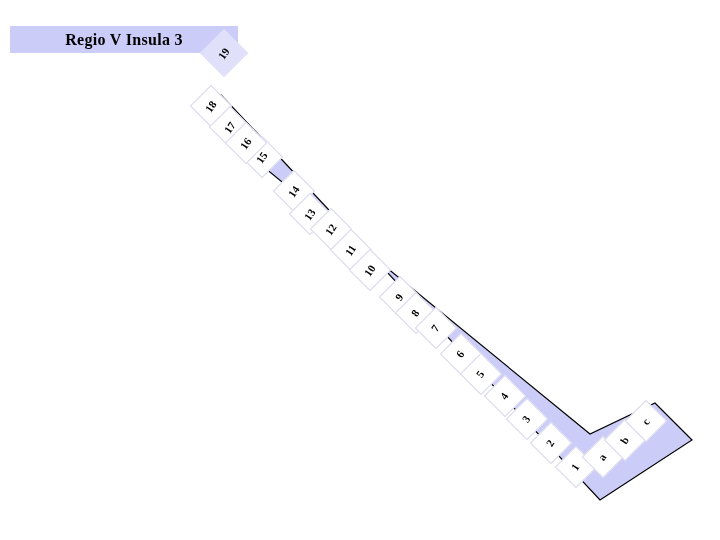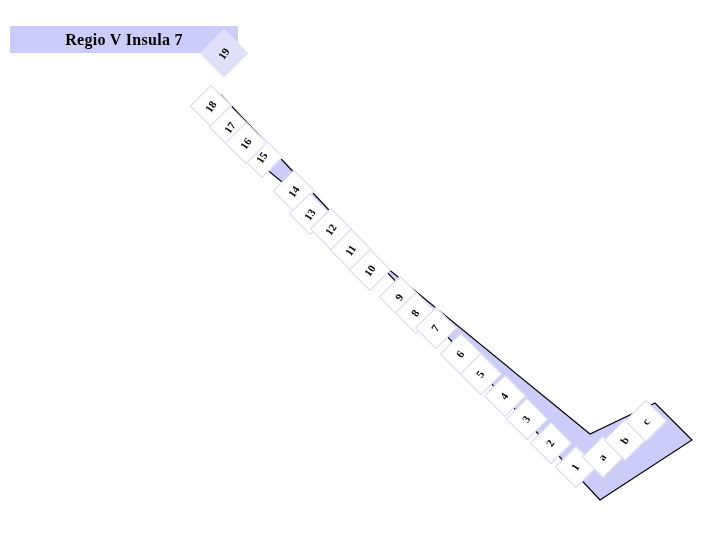--- a/index.html
+++ b/index.html
@@ -47,21 +47,21 @@
 <body>
 
 <div id="stage">
 
   <svg id="map-svg" viewBox="0 0 720 540">
 
     <polygon id="block-poly" points="221,95 256,132 600,500 692,440 655,403 590,434 205,119" fill="#ccccf8" stroke="#000000" stroke-width="1.2" stroke-linejoin="miter"></polygon>
   </svg>
 
   <div id="title-banner" style="background: rgb(204, 204, 248);">
-    <div id="title-text" style="color: rgb(0, 0, 0);">Regio V Insula 7</div>
+    <div id="title-text" style="color: rgb(0, 0, 0);">Regio V Insula 3</div>
   </div>
 
   <div id="parcel-layer">
       <div class="parcel detached" style="left: 207px; top: 36px; transform: rotate(45deg); background: rgb(224, 224, 250); border-color: rgb(224, 224, 250);">
         <span style="transform: rotate(-101deg);">19</span>
       </div>
       <div class="parcel" style="left: 196px; top: 91px; transform: rotate(45deg); background: rgb(255, 255, 255); border-color: rgb(216, 216, 238);">
         <span style="transform: rotate(-101deg);">18</span>
       </div>
       <div class="parcel" style="left: 215px; top: 112px; transform: rotate(45deg); background: rgb(255, 255, 255); border-color: rgb(216, 216, 238);">

